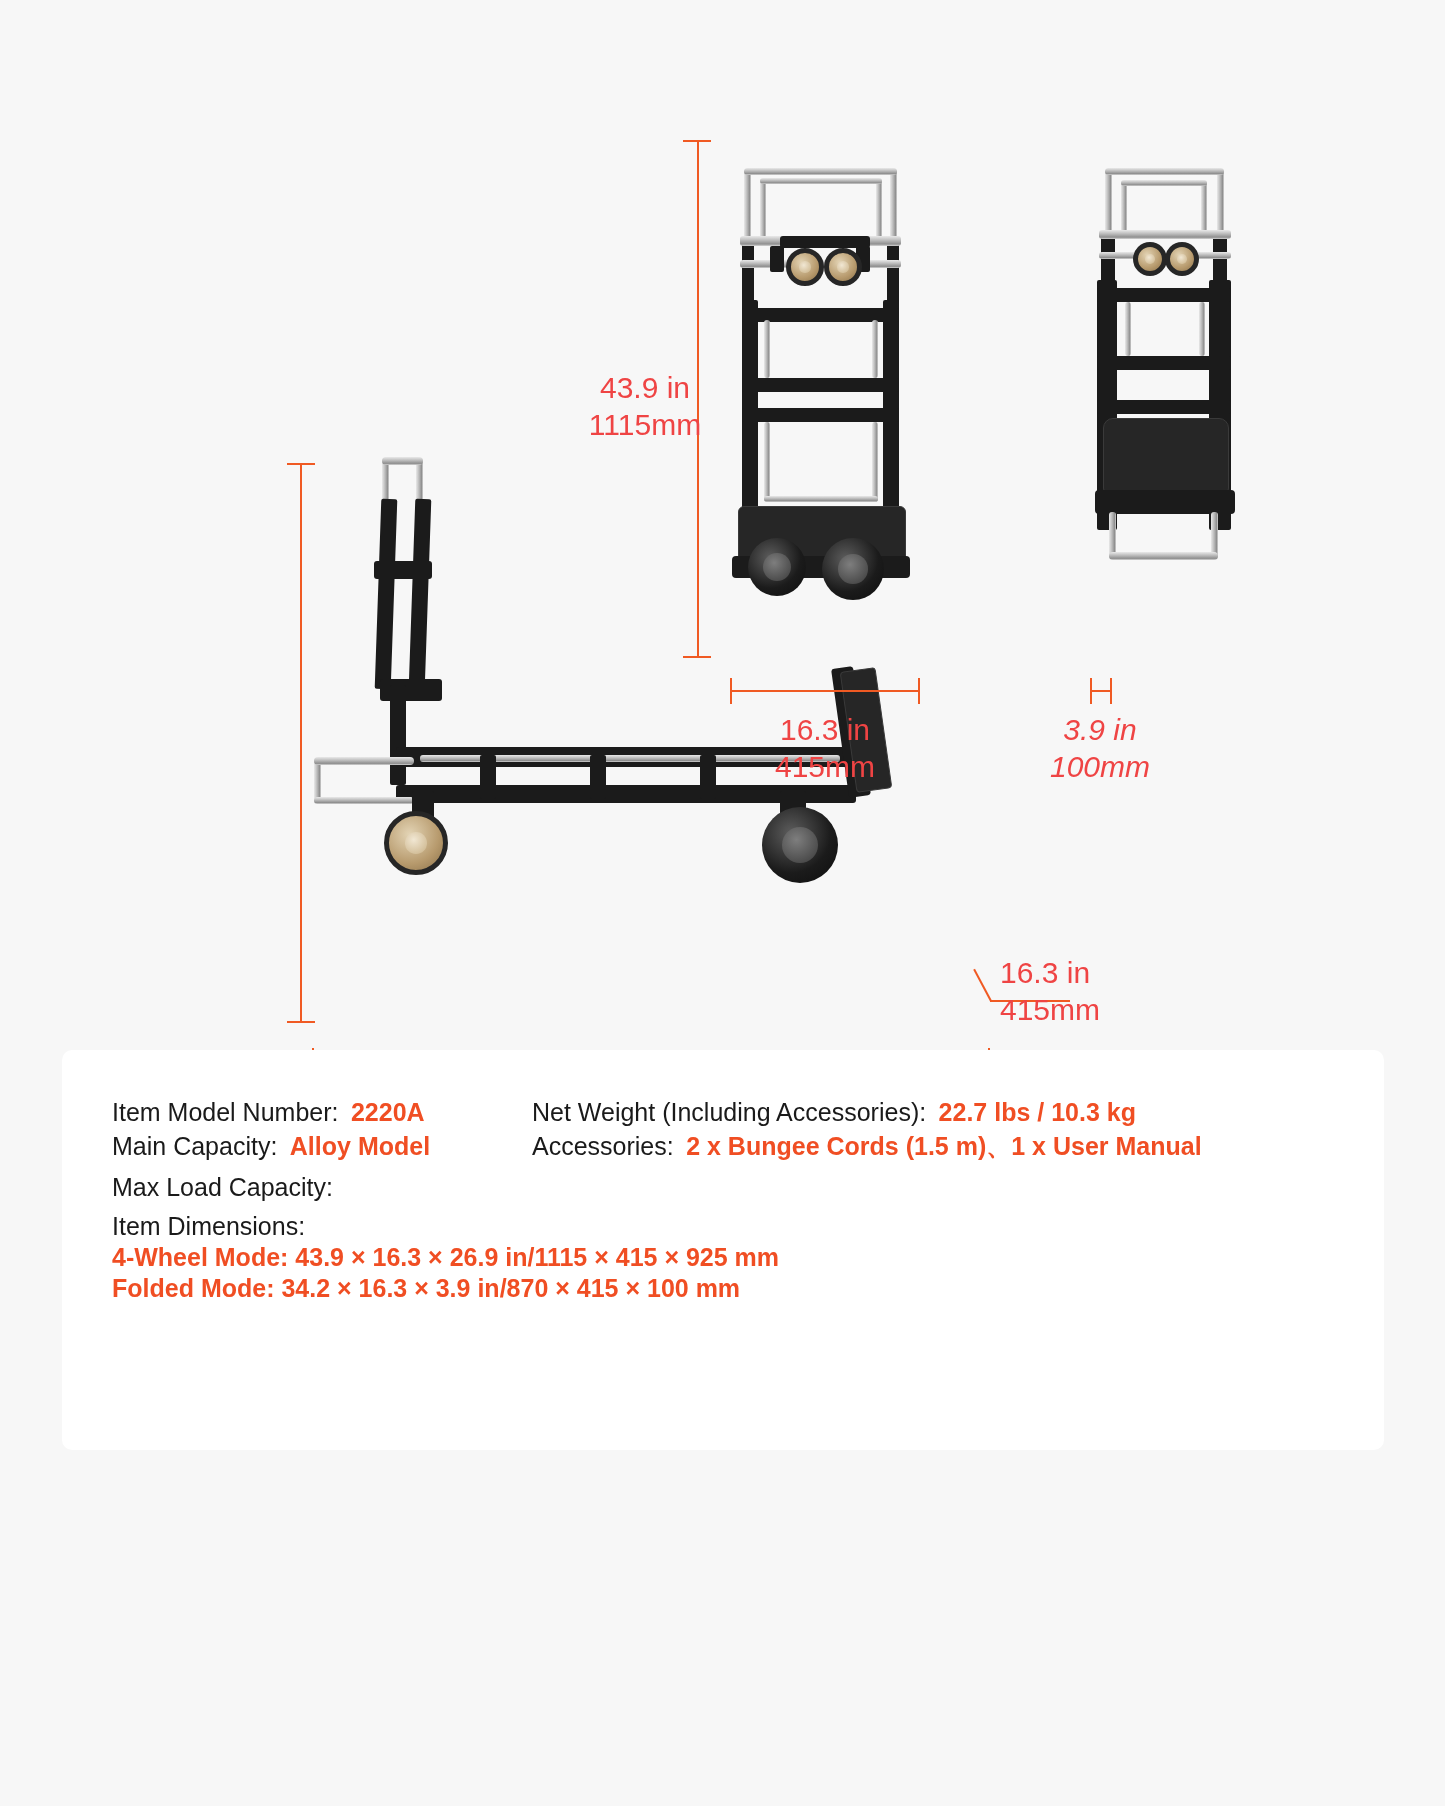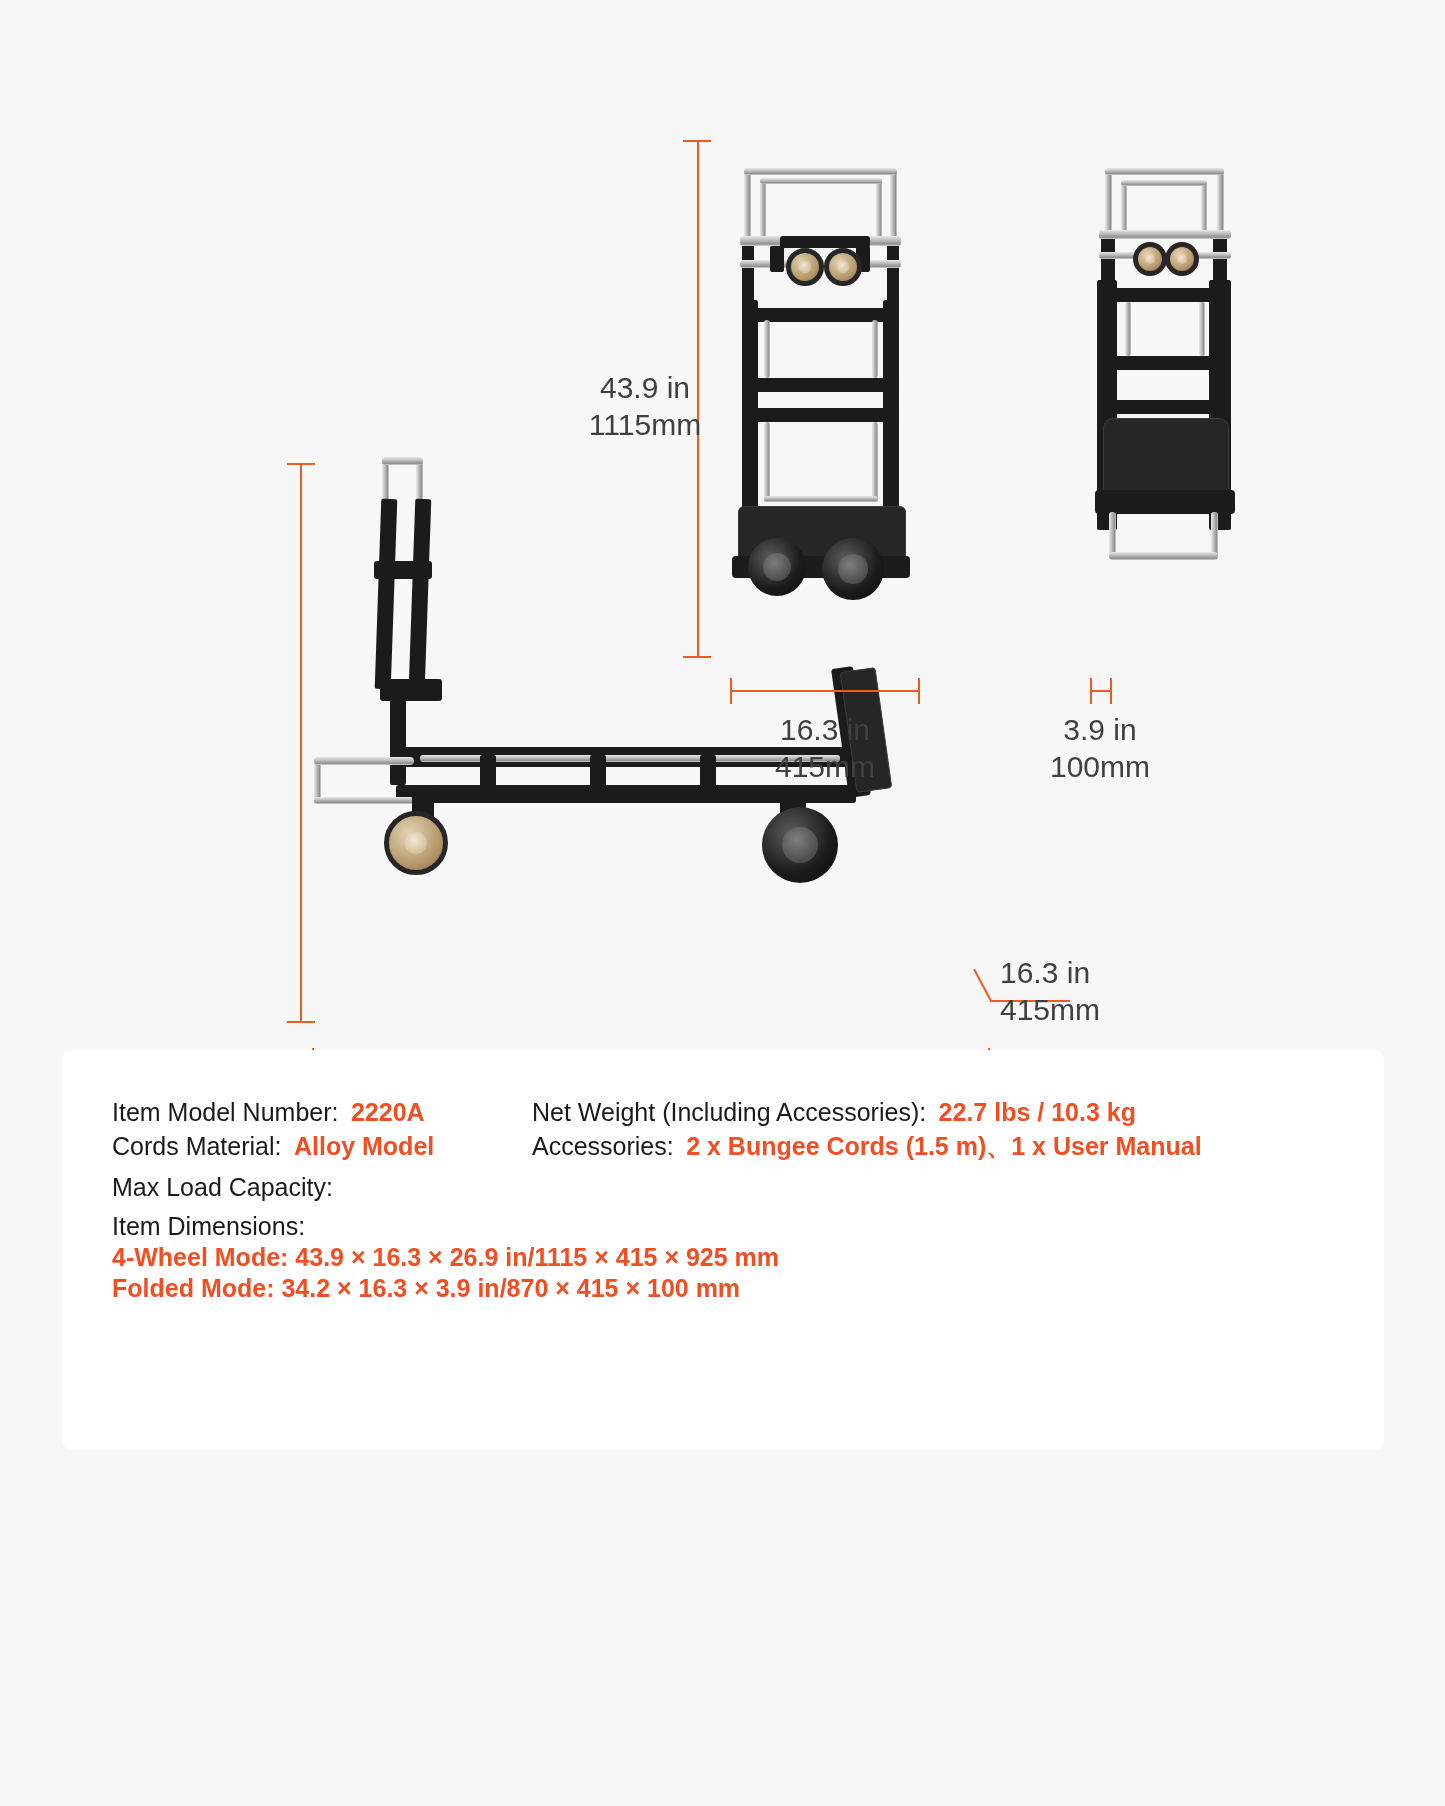--- a/index.html
+++ b/index.html
@@ -19,21 +19,21 @@
   .diagram {
     position: absolute;
     left: 0; top: 0;
     width: 1445px;
     height: 1200px;
   }
 
   
   .dim {
     position: absolute;
-    color: #404040;
+    color: #ef4444;
     font-size: 30px;
     line-height: 1.22;
     text-align: center;
     white-space: nowrap;
   }
 
   
   .rule {
     position: absolute;
     background: #f05a23;
@@ -230,21 +230,21 @@
   <div class="cap v" style="left:730px; top:678px; height:26px;"></div>
   <div class="cap v" style="left:918px; top:678px; height:26px;"></div>
   <div class="dim" style="left:735px; top:712px; width:180px;">
     <div>16.3 in</div>
     <div>415mm</div>
   </div>
 
   <div class="rule h" style="left:1090px; top:690px; width:22px;"></div>
   <div class="cap v" style="left:1090px; top:678px; height:26px;"></div>
   <div class="cap v" style="left:1110px; top:678px; height:26px;"></div>
-  <div class="dim" style="left:1010px; top:712px; width:180px;">
+  <div class="dim" style="left:1010px; top:712px; width:180px;font-style:italic;">
     <div>3.9 in</div>
     <div>100mm</div>
   </div>
 
   <div class="rule v" style="left:300px; top:463px; height:560px;"></div>
   <div class="cap h" style="left:287px; top:463px; width:28px;"></div>
   <div class="cap h" style="left:287px; top:1021px; width:28px;"></div>
 
   <div class="rule h" style="left:990px; top:1000px; width:80px;"></div>
   <div class="rule" style="left:990px; top:965px; width:2px; height:36px; transform: rotate(-28deg); transform-origin: bottom center;"></div>
@@ -271,21 +271,21 @@
         <span class="val" style="margin-left:8px;">2220A</span>
       </div>
       <div class="spec-col-right">
         <span class="lbl">Net Weight (Including Accessories):</span>
         <span class="val" style="margin-left:8px;">22.7 lbs / 10.3 kg</span>
       </div>
     </div>
 
     <div class="spec-row">
       <div class="spec-col-left">
-        <span class="lbl">Cords Material:</span>
+        <span class="lbl">Main Capacity:</span>
         <span class="val" style="margin-left:8px;">Alloy Model</span>
       </div>
       <div class="spec-col-right">
         <span class="lbl">Accessories:</span>
         <span class="val" style="margin-left:8px;">2 x Bungee Cords (1.5 m)、1 x User Manual</span>
       </div>
     </div>
 
     <div class="lbl-line">Max Load Capacity:</div>
 

